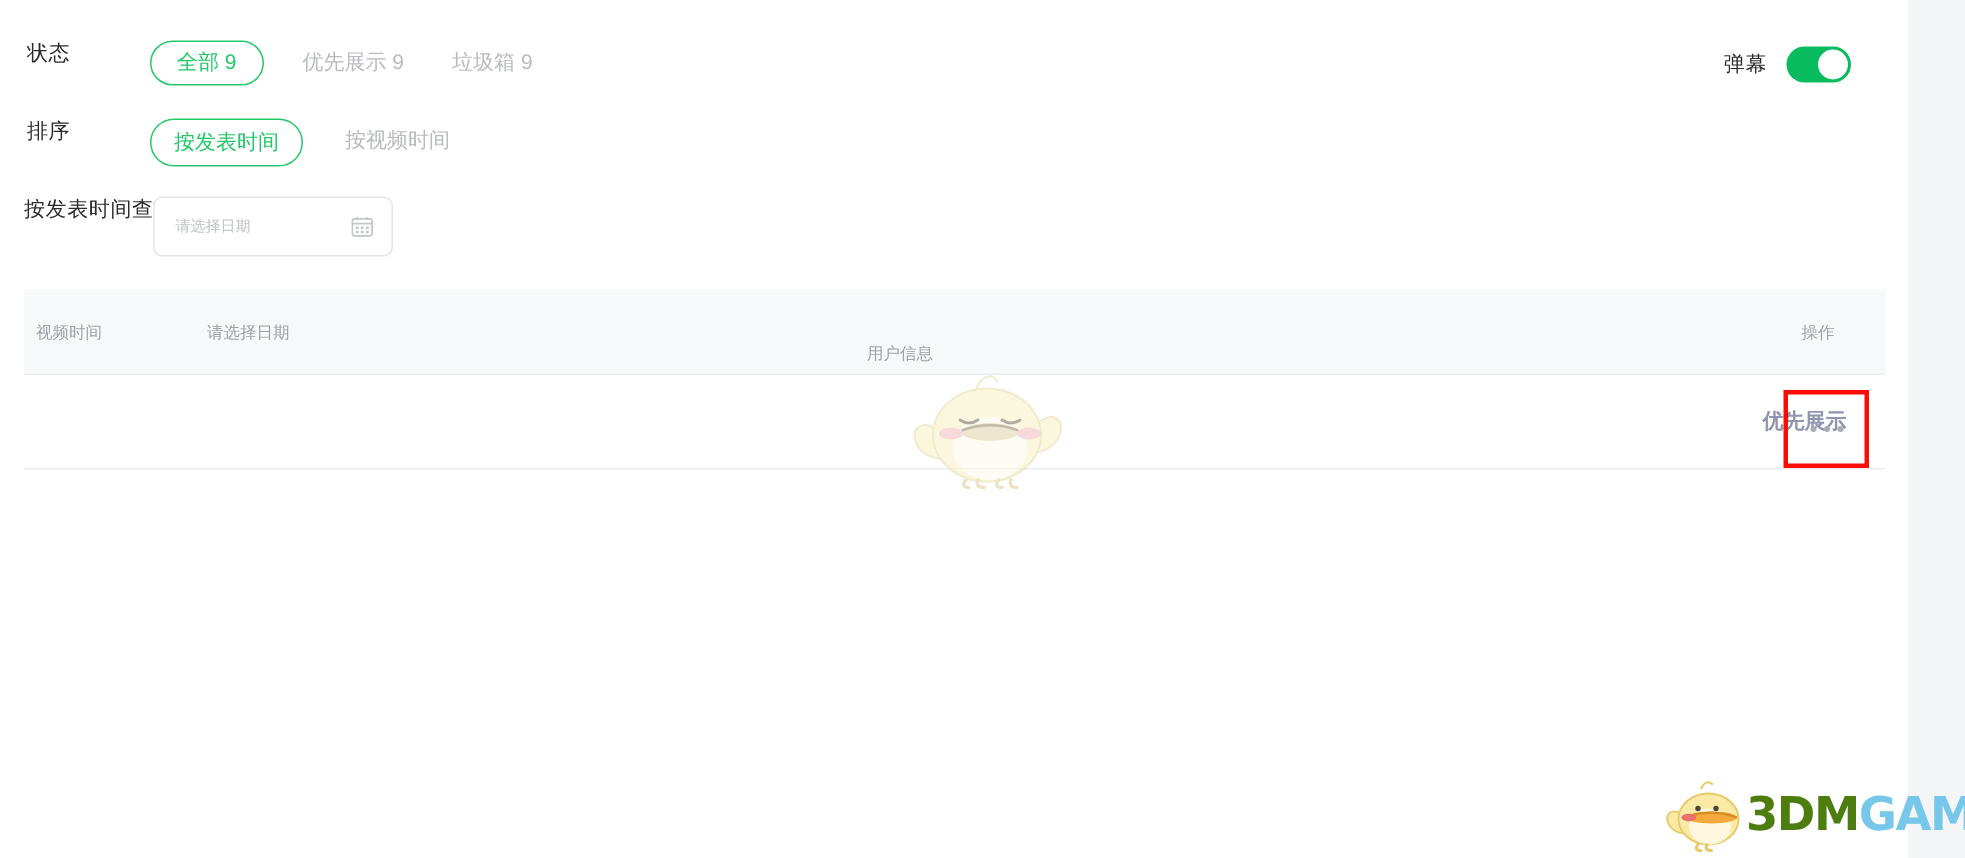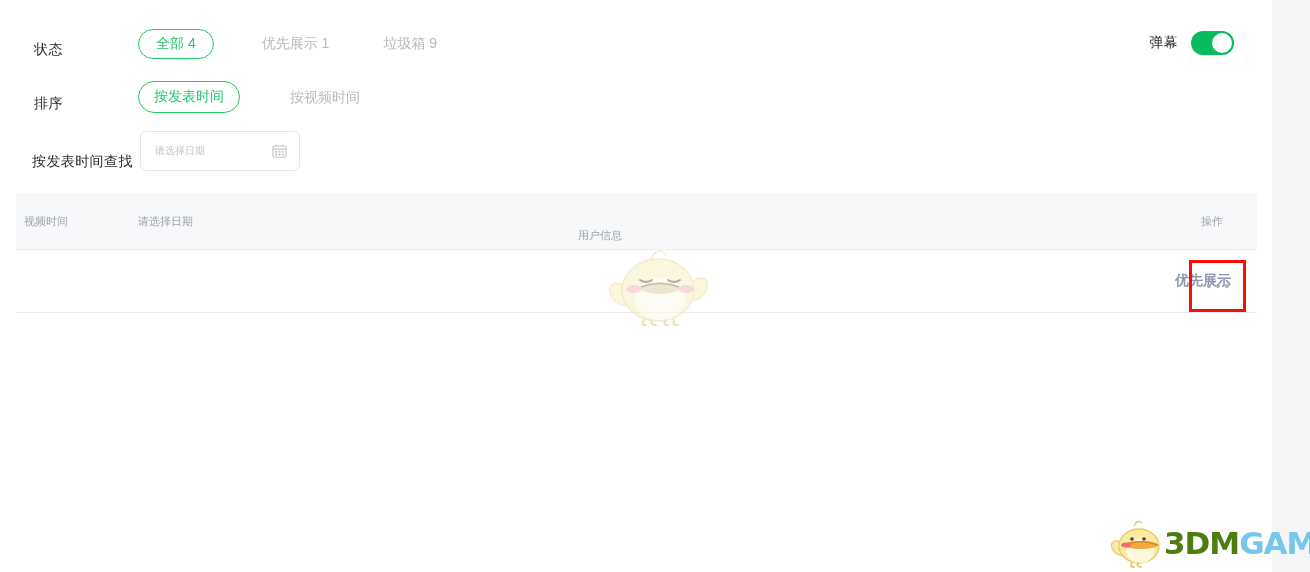--- a/index.html
+++ b/index.html
@@ -24,24 +24,23 @@
     left: 0;
     top: 0;
     width: 1272px;
     height: 572px;
     background: #ffffff;
   }
 
   
   .filter-row {
     position: absolute;
-    left: 16px;
-    display: flex;
-    align-items: flex-end;
-    gap: 22px;
+    left: 0;
+    display: flex;
+    align-items: flex-start;
   }
   .row-status { top: 27px; height: 32px; }
   .row-sort   { top: 79px; height: 34px; }
   .row-date   { top: 131px; height: 40px; }
 
   .filter-label {
     width: 100px;
     padding-left: 18px;
     box-sizing: border-box;
     font-size: 14px;
@@ -273,22 +272,22 @@
   #logo-text .b { color: #76c7ea; }
 </style>
 </head>
 <body>
 
 <div id="screen">
   <div id="panel">
 
     <div class="filter-row row-status">
       <span class="filter-label">状态</span>
-      <span class="pill">全部 4</span>
-      <span class="plain-tab">优先展示 1</span>
+      <span class="pill">全部 9</span>
+      <span class="plain-tab">优先展示 9</span>
       <span class="plain-tab">垃圾箱 9</span>
     </div>
 
     <div class="filter-row row-sort">
       <span class="filter-label">排序</span>
       <span class="pill">按发表时间</span>
       <span class="plain-tab">按视频时间</span>
     </div>
 
     <div class="filter-row row-date">

